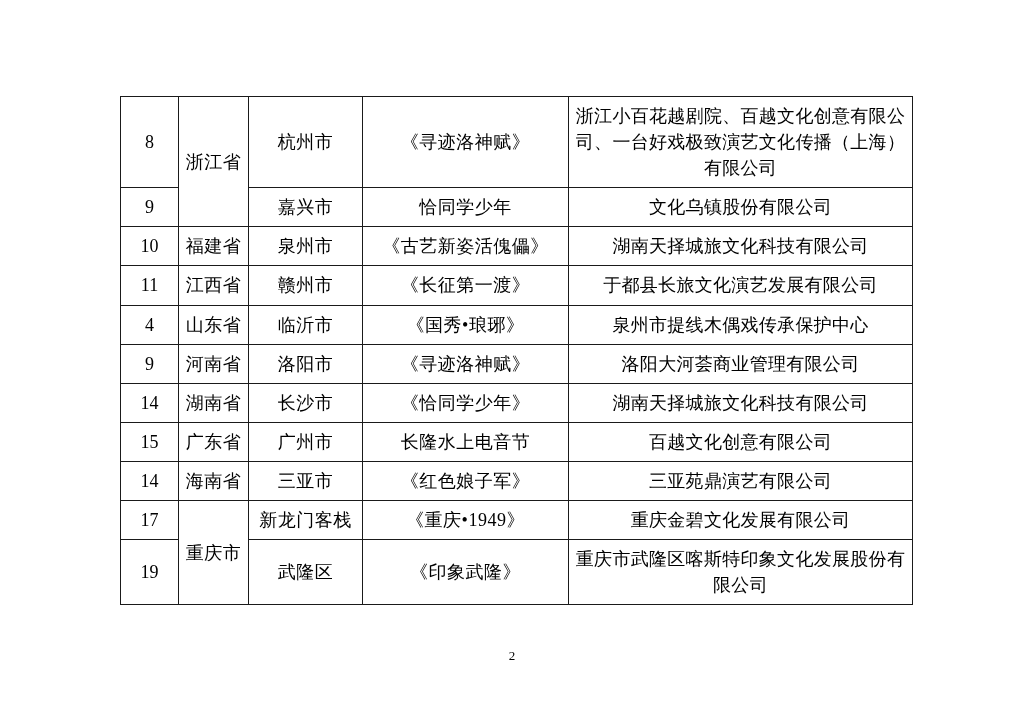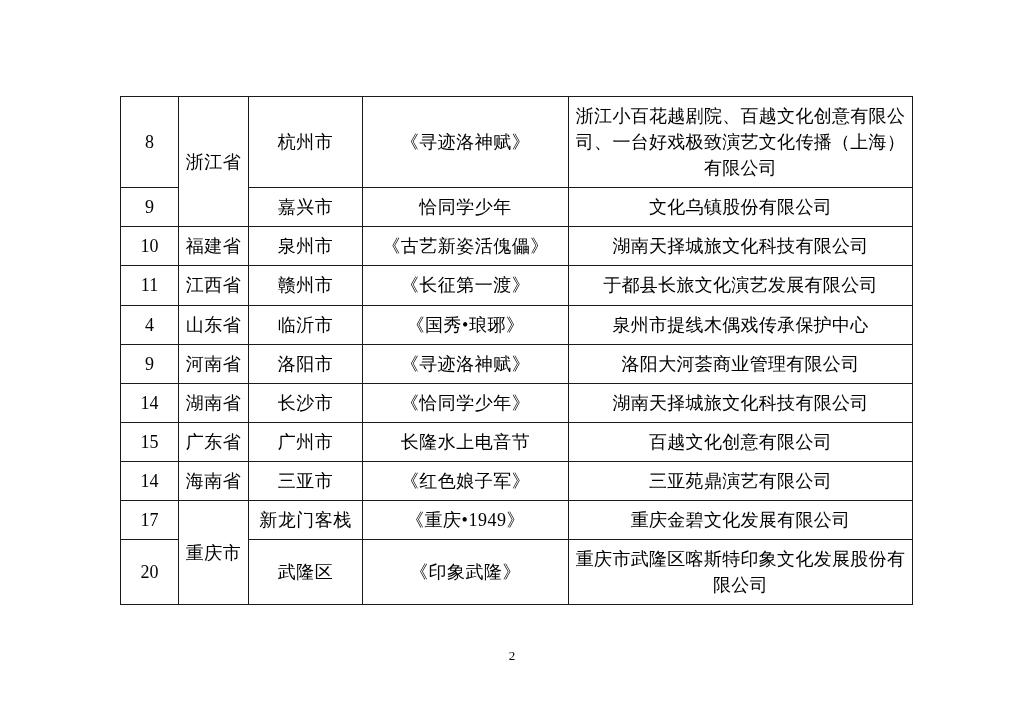--- a/index.html
+++ b/index.html
@@ -154,21 +154,21 @@
 
         <tr>
           <td class="cell-num">17</td>
           <td class="cell-prov" rowspan="2">重庆市</td>
           <td class="cell-city">新龙门客栈</td>
           <td class="cell-prog">《重庆•1949》</td>
           <td class="cell-org">重庆金碧文化发展有限公司</td>
         </tr>
 
         <tr>
-          <td class="cell-num">20</td>
+          <td class="cell-num">19</td>
           <td class="cell-city">武隆区</td>
           <td class="cell-prog">《印象武隆》</td>
           <td class="cell-org two-line">重庆市武隆区喀斯特印象文化发展股份有限公司</td>
         </tr>
 
       </tbody>
     </table>
   </div>
 
   <div class="page-number">2</div>

